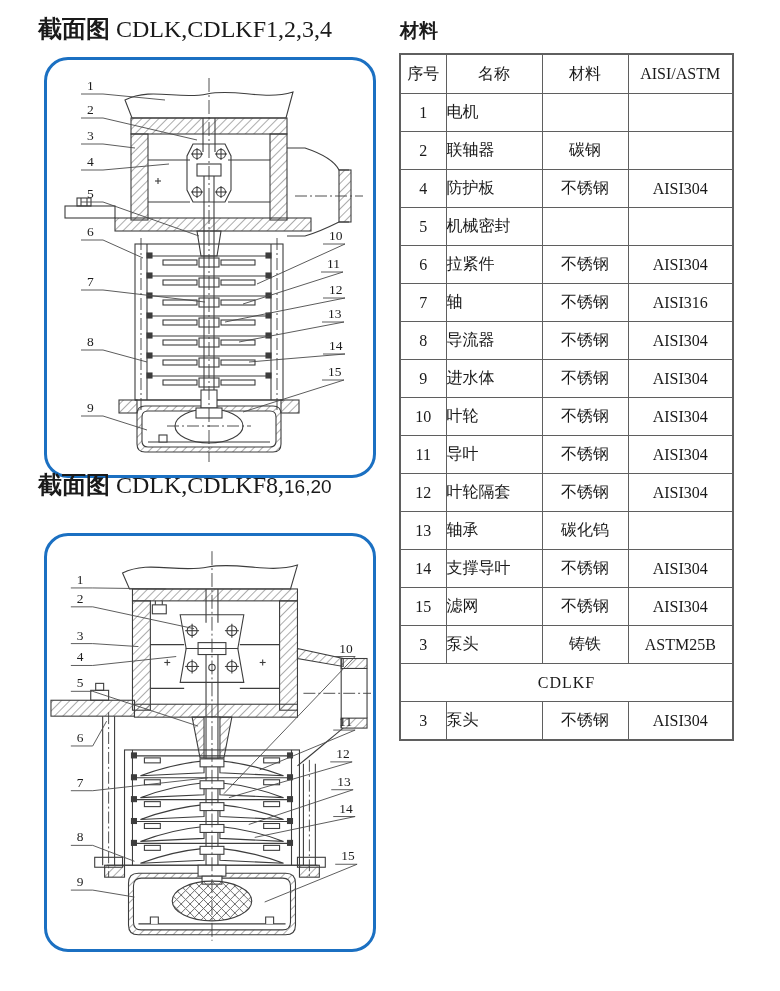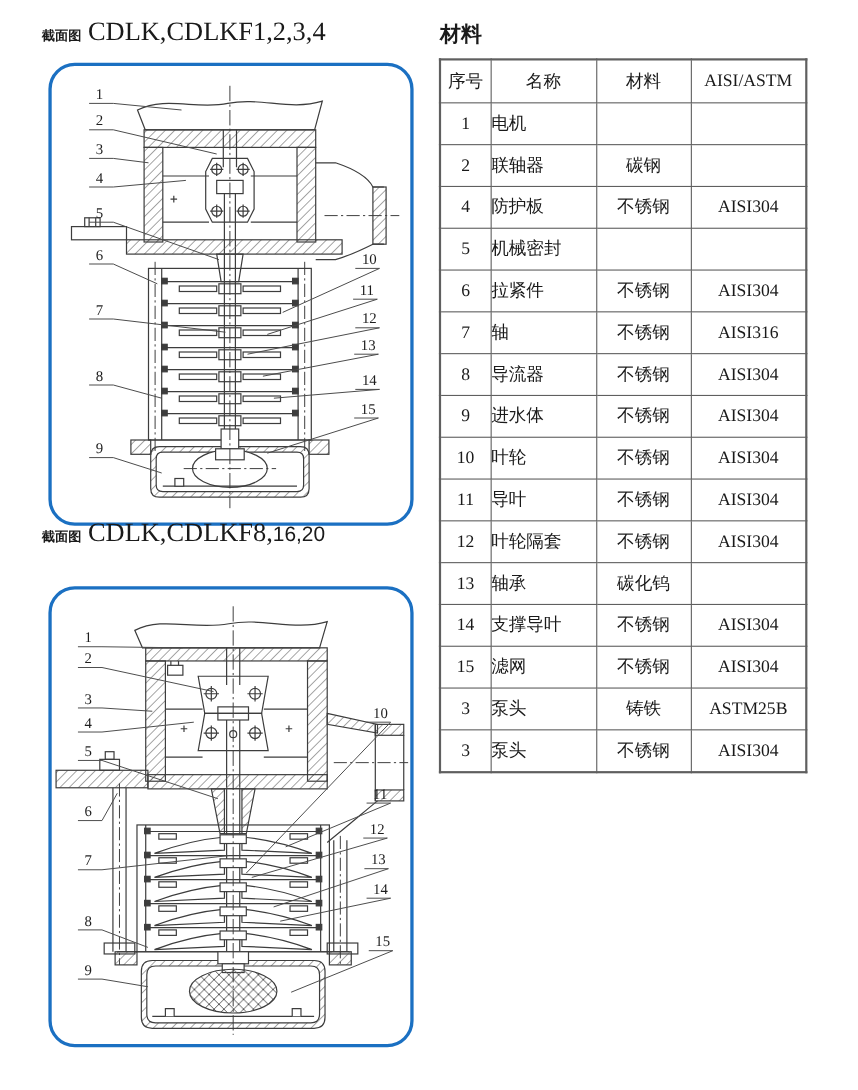--- a/index.html
+++ b/index.html
@@ -5,21 +5,21 @@
   :root{
     --box-border:#1b70c2;
     --line:#3d3d3d;
     --tbl:#5f5f5f;
     --ink:#1a1a1a;
   }
   html,body{margin:0;padding:0;background:#fff;}
   body{width:780px;height:991px;position:relative;overflow:hidden;
        font-family:"Liberation Serif",serif;color:var(--ink);}
   .sec-title{position:absolute;left:38px;white-space:nowrap;line-height:22px;}
-  .sec-title .zh{font-family:Liberation Sans, sans-serif;font-weight:bold;font-size:12px;}
+  .sec-title .zh{font-family:Liberation Sans, sans-serif;font-weight:bold;font-size:24px;}
   .sec-title .model{font-family:"Liberation Serif",serif;font-size:24px;}
   .sec-title .model-suffix{font-family:"Liberation Sans",sans-serif;font-size:19px;}
   .diagram-box{position:absolute;left:44px;width:332px;box-sizing:border-box;
        border:3px solid var(--box-border);border-radius:24px;background:#fff;}
   #box1{top:57px;height:421px;}
   #box2{top:533px;height:419px;}
   .diagram-box svg{position:absolute;left:0;top:0;width:100%;height:100%;}
   .mat-title{position:absolute;left:400px;top:18px;
        font-family:"Liberation Sans",sans-serif;font-weight:bold;font-size:19px;}
   table.materials{position:absolute;left:399px;top:53px;border-collapse:collapse;
@@ -502,19 +502,22 @@
         <td class="c2">不锈钢</td>
         <td class="c3">AISI304</td>
       </tr>
       <tr>
         <td class="c0">3</td>
         <td class="c1">泵头</td>
         <td class="c2">铸铁</td>
         <td class="c3">ASTM25B</td>
       </tr>
       <tr>
+        <td colspan="4" class="group-cell">CDLKF</td>
+      </tr>
+      <tr>
         <td class="c0">3</td>
         <td class="c1">泵头</td>
         <td class="c2">不锈钢</td>
         <td class="c3">AISI304</td>
       </tr>
     </tbody>
 </table>
 
 </body></html>

